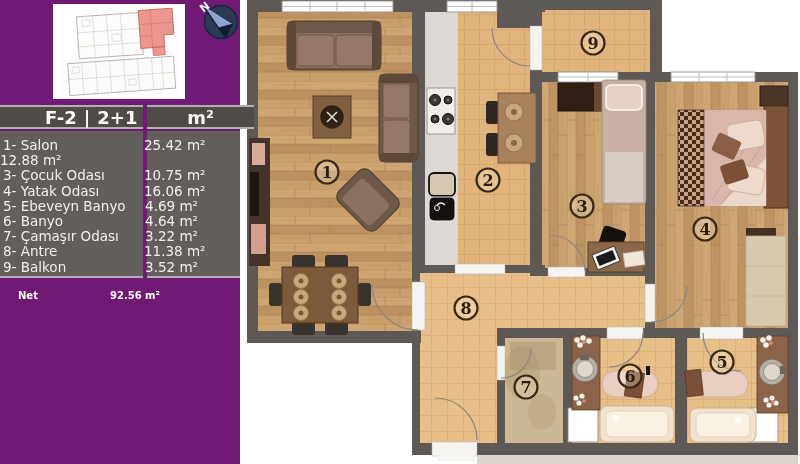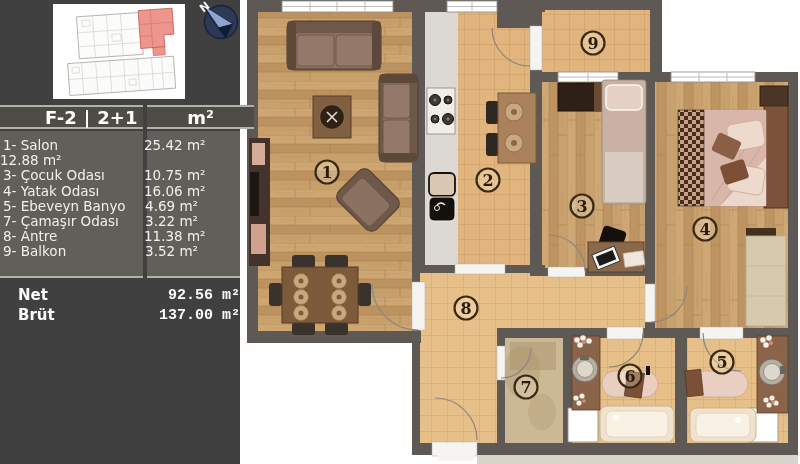--- a/index.html
+++ b/index.html
@@ -1,39 +1,39 @@
 <!DOCTYPE html>
 <html><head>
 <meta charset="utf-8">
 <style>
   html,body{margin:0;padding:0;background:#ffffff;width:800px;height:464px;overflow:hidden;
             font-family:"DejaVu Sans","Liberation Sans",sans-serif;}
   .stage{position:relative;width:800px;height:464px;background:#fff;}
   .plan-svg{position:absolute;left:0;top:0;}
   
-  .sidebar{position:absolute;left:0;top:0;width:240px;height:464px;background:#404040;}
+  .sidebar{position:absolute;left:0;top:0;width:240px;height:464px;background:#701a75;}
   .thumb{position:absolute;left:53px;top:4px;width:132px;height:95px;background:#ffffff;}
   .bar{position:absolute;top:105px;height:24px;background:#4f4b47;
        border-top:2px solid #b3b1ae;border-bottom:2px solid #b3b1ae;
        color:#fdfdfc;font-weight:bold;font-size:18px;display:flex;align-items:center;}
   .bar-left{left:0;width:143px;padding-left:45px;box-sizing:border-box;}
   .bar-left .sep{margin:0 7px;font-weight:bold;}
   .bar-right{left:147px;width:107px;justify-content:center;box-sizing:border-box;}
   .listwrap{position:absolute;left:0;top:131px;width:240px;height:147px;}
   .colbg{position:absolute;top:0;height:100%;background:#625e59;border-bottom:2px solid #b3b1ae;box-sizing:border-box;}
   .colbg.l{left:0;width:143px;}
   .colbg.r{left:147px;width:93px;}
   .rows{position:absolute;left:0;top:7px;width:240px;}
   .row{display:flex;height:15.2px;line-height:15.2px;font-size:13.5px;color:#f1f0ee;}
   .row .nm{flex:1;padding-left:3px;white-space:nowrap;}
   .row .ar{width:96px;text-align:right;padding-right:42px;box-sizing:border-box;white-space:nowrap;}
-  .totals{position:absolute;left:0;top:286px;width:240px;color:#fbfaf9;font-weight:bold;font-size:15px;}
+  .totals{position:absolute;left:0;top:286px;width:240px;color:#fbfaf9;font-weight:bold;font-size:10px;}
   .trow{display:flex;height:19.5px;line-height:19.5px;}
   .trow .tl{flex:1;padding-left:18px;}
-  .trow .tv{width:130px;text-align:right;box-sizing:border-box;white-space:nowrap;font-family:Liberation Mono, monospace;}
+  .trow .tv{width:130px;box-sizing:border-box;white-space:nowrap;}
   .compass{position:absolute;left:198px;top:0;}
   .thumb svg{display:block;}
 </style>
 </head>
 <body>
 
 <div class="stage">
 
   <svg class="plan-svg" width="800" height="464" viewBox="0 0 800 464">
     <defs>
@@ -448,42 +448,42 @@
           </div>
         <div class="row">
             <span class="nm">4- Yatak Odası</span>
             <span class="ar">16.06 m²</span>
           </div>
         <div class="row">
             <span class="nm">5- Ebeveyn Banyo</span>
             <span class="ar">4.69 m²</span>
           </div>
         <div class="row">
+            <span class="nm">6- Banyo</span>
+            <span class="ar">4.64 m²</span>
+          </div>
+        <div class="row">
             <span class="nm">7- Çamaşır Odası</span>
             <span class="ar">3.22 m²</span>
           </div>
         <div class="row">
             <span class="nm">8- Antre</span>
             <span class="ar">11.38 m²</span>
           </div>
         <div class="row">
             <span class="nm">9- Balkon</span>
             <span class="ar">3.52 m²</span>
           </div>
       </div>
     </div>
 
     <div class="totals">
       <div class="trow">
         <span class="tl">Net</span>
         <span class="tv">92.56 m²</span>
-      </div>
-      <div class="trow">
-        <span class="tl">Brüt</span>
-        <span class="tv">137.00 m²</span>
       </div>
     </div>
   </aside>
 
   <svg class="compass" width="48" height="48" viewBox="200 0 48 48">
     <circle cx="223" cy="22" r="16.5" fill="#2c3a56" stroke="#17243d" stroke-width="1.5"></circle>
     <polygon points="205,5 235,24 220,28" fill="#8ea4d0" stroke="#0d1527" stroke-width="0.7"></polygon>
     <polygon points="205,5 220,28 228,38" fill="#45598a" stroke="#0d1527" stroke-width="0.7"></polygon>
     <polygon points="220,28 235,24 228,38" fill="#101c33"></polygon>
     <text x="209" y="10" transform="rotate(-38 209 10)" font-size="11" font-weight="bold" fill="#f5f5f5" text-anchor="middle" font-family="'DejaVu Sans','Liberation Sans',sans-serif">N</text>

